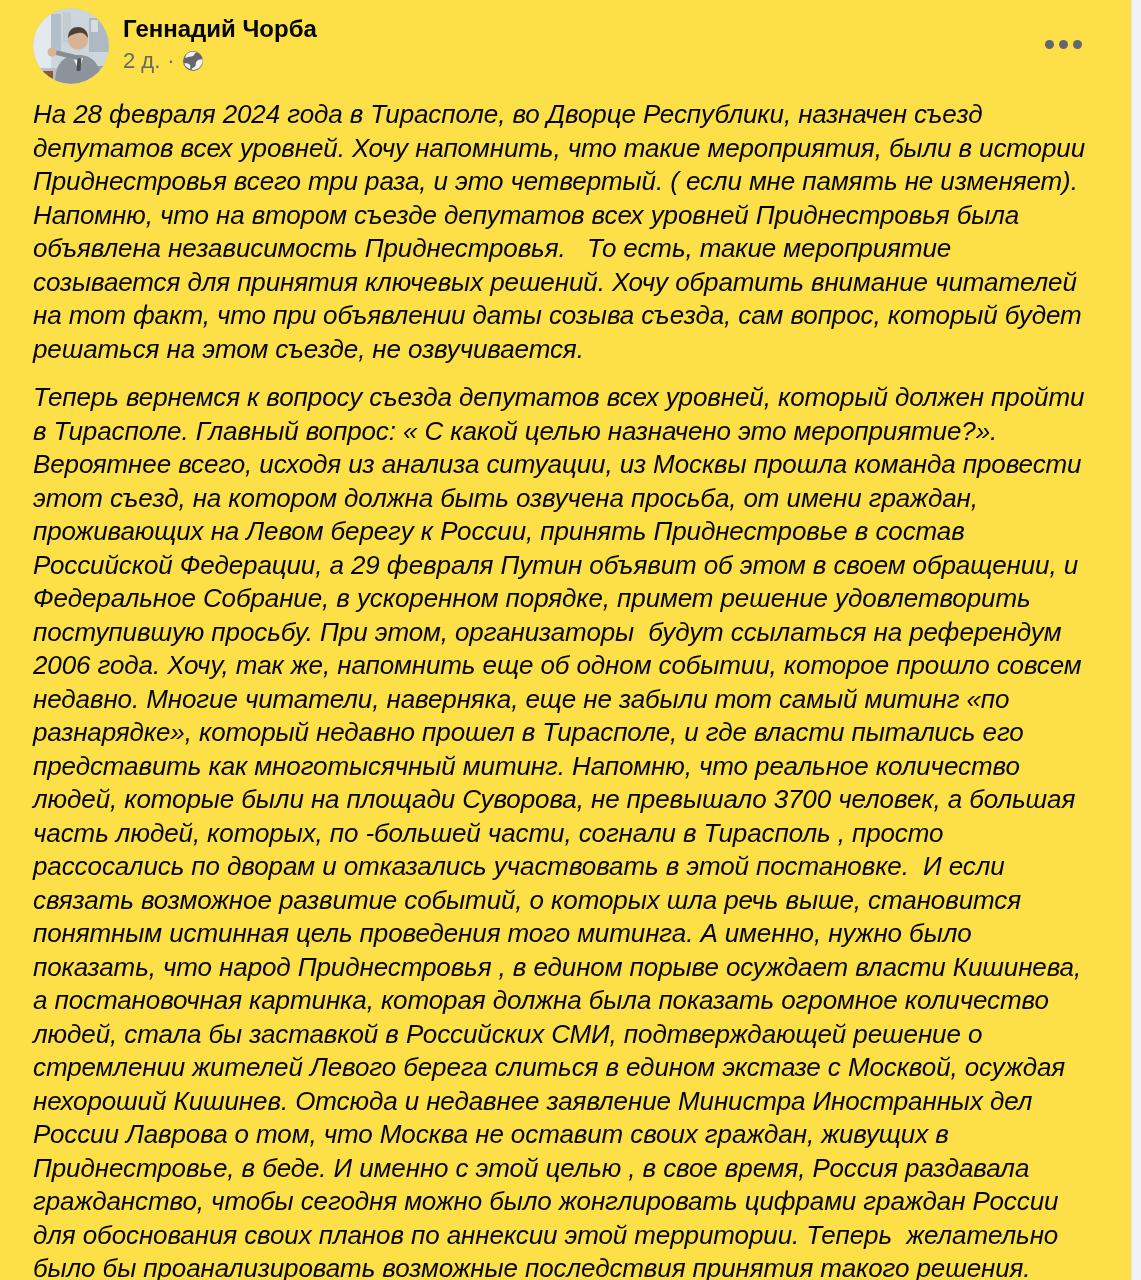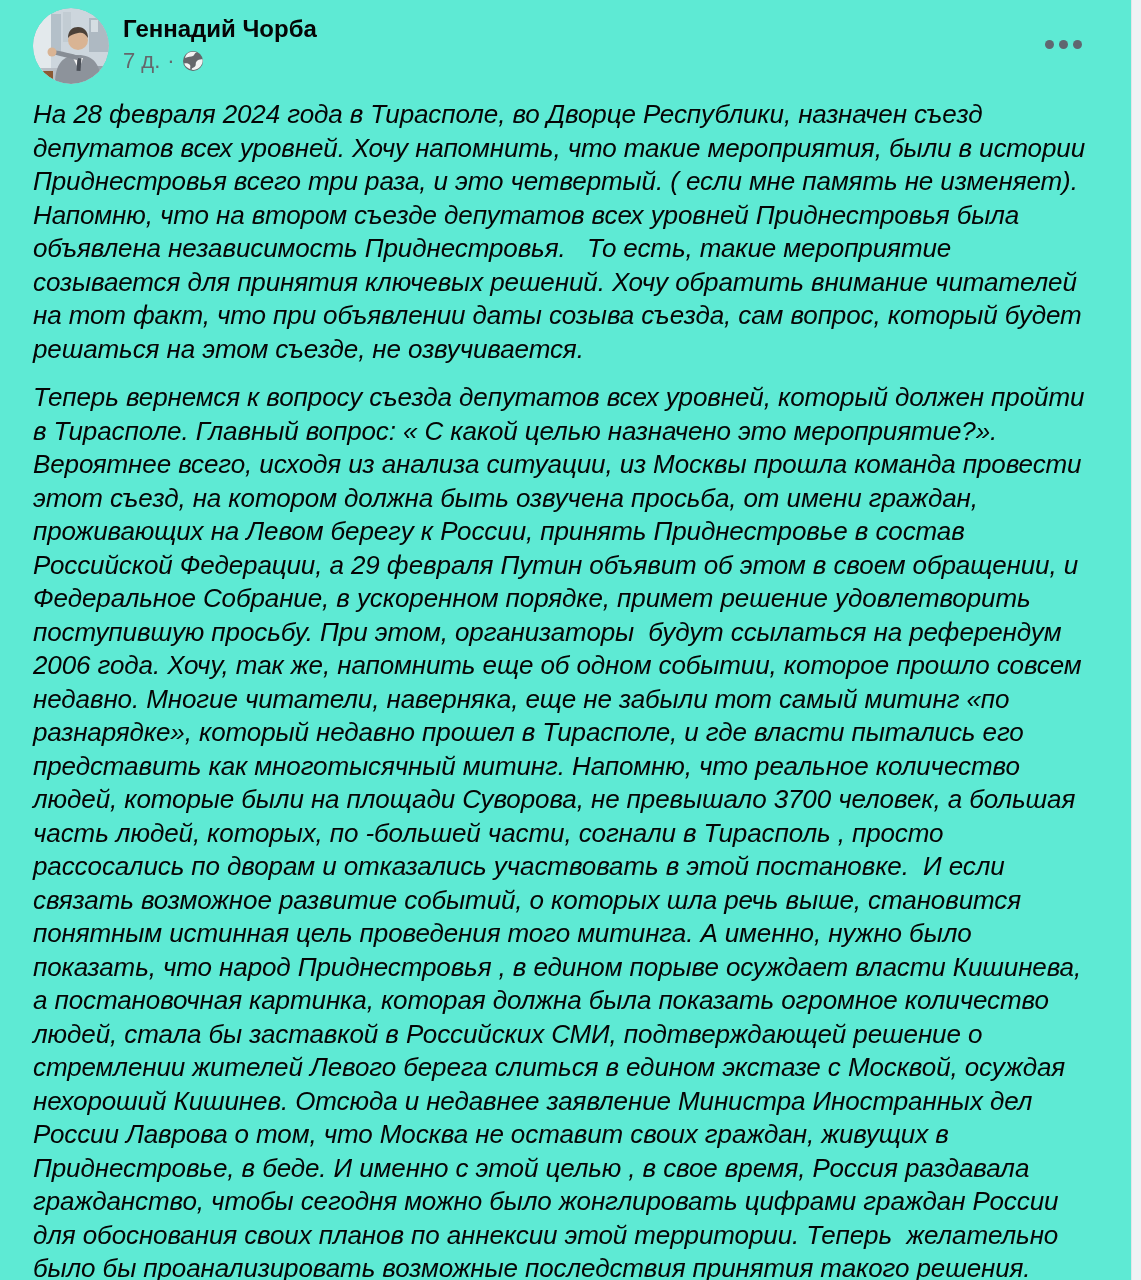--- a/index.html
+++ b/index.html
@@ -14,21 +14,21 @@
     height: 1280px;
     background: #f0f2f5;
     overflow: hidden;
   }
   .post-card {
     position: absolute;
     left: 0;
     top: 0;
     width: 1132px;
     height: 1280px;
-    background: #5eead4;
+    background: #fde047;
     border-right: 1px solid #e2e4e8;
     overflow: hidden;
     box-sizing: border-box;
   }
   .page-edge-strip {
     position: absolute;
     right: 0;
     top: 0;
     width: 8px;
     height: 1280px;
@@ -150,21 +150,21 @@
 
             <circle cx="45" cy="32" r="10" fill="#d9b494"></circle>
             <path d="M35,30 C35,22 40,19 45,19 C51,19 55,23 55,30 C52,25 49,24 45,25 C41,26 37,27 35,30 Z" fill="#4c4138"></path>
           </g>
         </svg>
       </button>
 
       <div class="header-text">
         <span class="author-name">Геннадий Чорба</span>
         <div class="meta-row">
-          <span>7 д.</span>
+          <span>2 д.</span>
           <span>·</span>
           <span class="globe-icon">
             <svg viewBox="0 0 22 22">
               <circle cx="11" cy="11" r="10" fill="#65676b"></circle>
               <path d="M3,8 C6,6.5 9,7 11,6 C13,5 12,3 15,2.5 C12.5,1.4 9,1.4 6.5,2.8 C4.6,4 3.4,5.9 3,8 Z" fill="#ffffff" opacity="0.92"></path>
               <path d="M20.6,9.5 C18.5,9 16,10 14.5,11.5 C13,13 14.5,15 13,16.5 C11.8,17.7 10,17.5 9.5,19.5 C10,19.8 10.6,20 11,20 C16,20 20,16 20.6,11.5 Z" fill="#ffffff" opacity="0.92"></path>
               <path d="M2.2,13.5 C4.5,13 7,13.5 8,15 C9,16.5 7.5,18 8.5,19.2 C5.5,18.3 3,16.2 2.2,13.5 Z" fill="#ffffff" opacity="0.92"></path>
             </svg>
           </span>
         </div>

